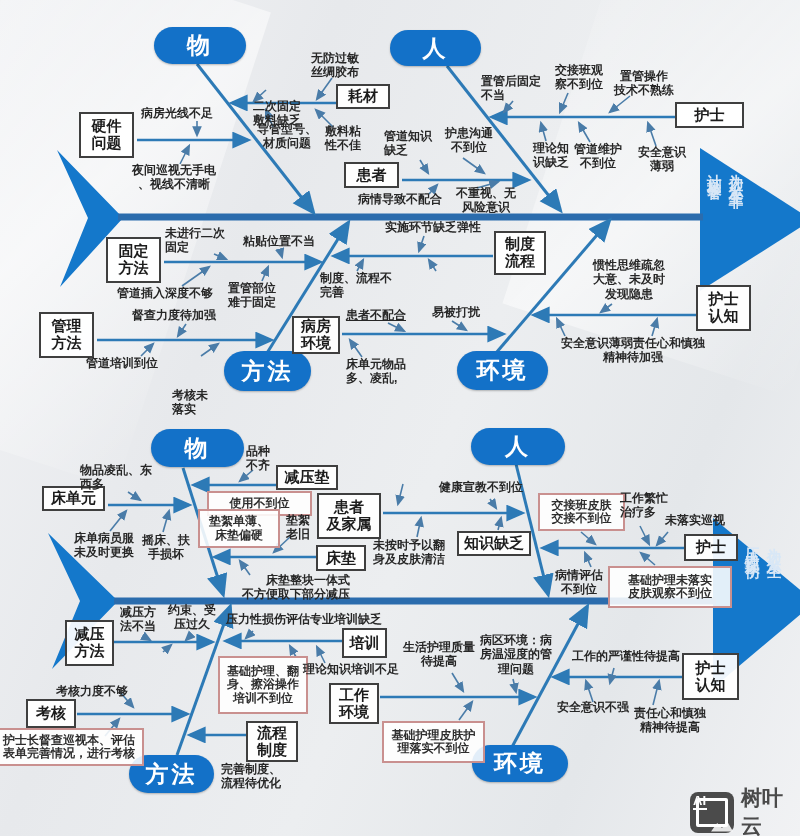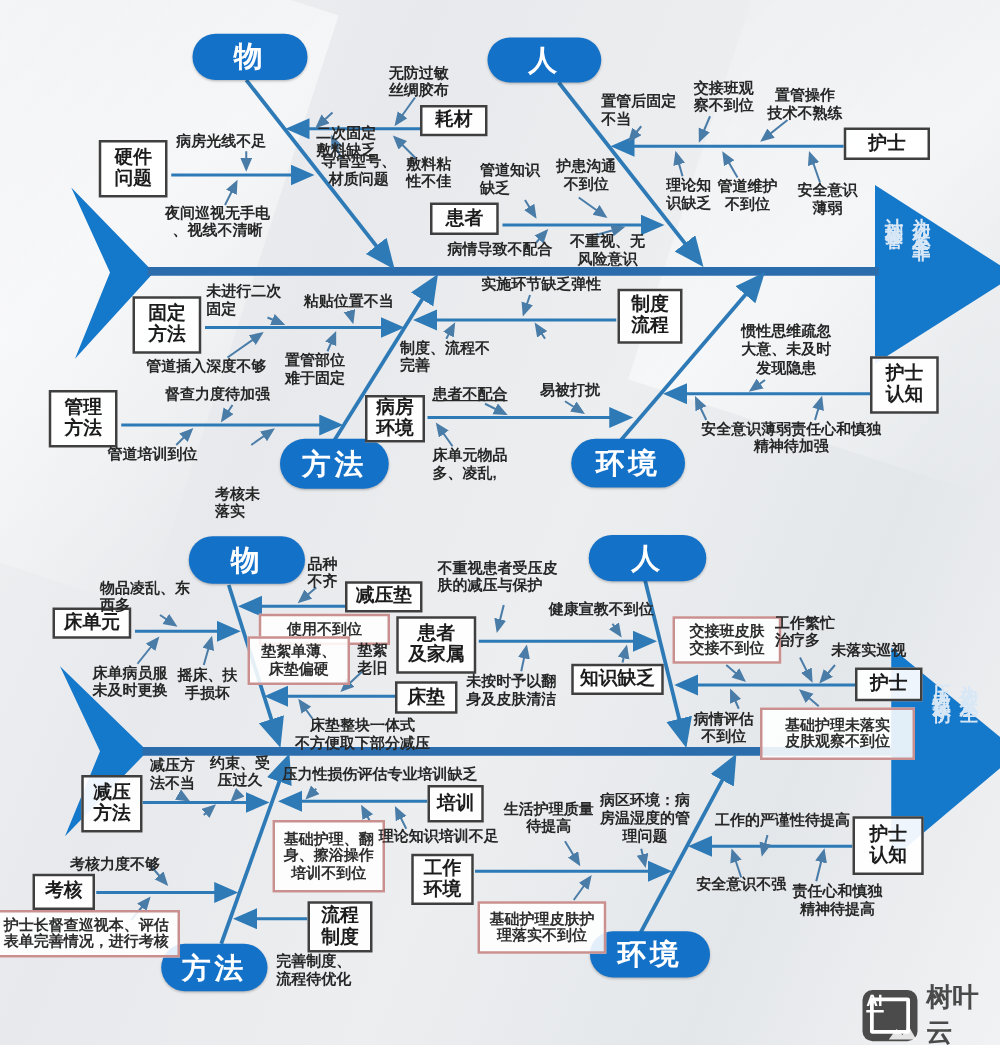--- a/index.html
+++ b/index.html
@@ -269,24 +269,22 @@
       <div class="lbl" style="left: 80px; top: 463px; width: 80px; text-align: left;">物品凌乱、东
 西多</div>
       <div class="lbl" style="left: 70px; top: 531px; width: 68px;">床单病员服
 未及时更换</div>
       <div class="lbl" style="left: 139px; top: 533px; width: 54px;">摇床、扶
 手损坏</div>
       <div class="lbl" style="left: 246px; top: 444px; width: 34px; text-align: left;">品种
 不齐</div>
       <div class="lbl" style="left: 281px; top: 513px; width: 34px;">垫絮
 老旧</div>
-      <div class="lbl" style="left: 230px; top: 573px; width: 120px; text-align: center;">床垫整块一体式
+      <div class="lbl" style="left: 230px; top: 573px; width: 120px; text-align: right;">床垫整块一体式
 不方便取下部分减压</div>
-      <div class="lbl" style="left: 350px; top: 447px; width: 110px; text-align: left;">不重视患者受压皮
-肤的减压与保护</div>
       <div class="lbl" style="left: 435px; top: 480px; width: 92px;">健康宣教不到位</div>
       <div class="lbl" style="left: 373px; top: 538px; width: 80px; text-align: left;">未按时予以翻
 身及皮肤清洁</div>
       <div class="lbl" style="left: 620px; top: 491px; width: 54px; text-align: left;">工作繁忙
 治疗多</div>
       <div class="lbl" style="left: 660px; top: 513px; width: 70px;">未落实巡视</div>
       <div class="lbl" style="left: 550px; top: 568px; width: 58px;">病情评估
 不到位</div>
       <div class="lbl" style="left: 116px; top: 605px; width: 44px;">减压方
 法不当</div>

